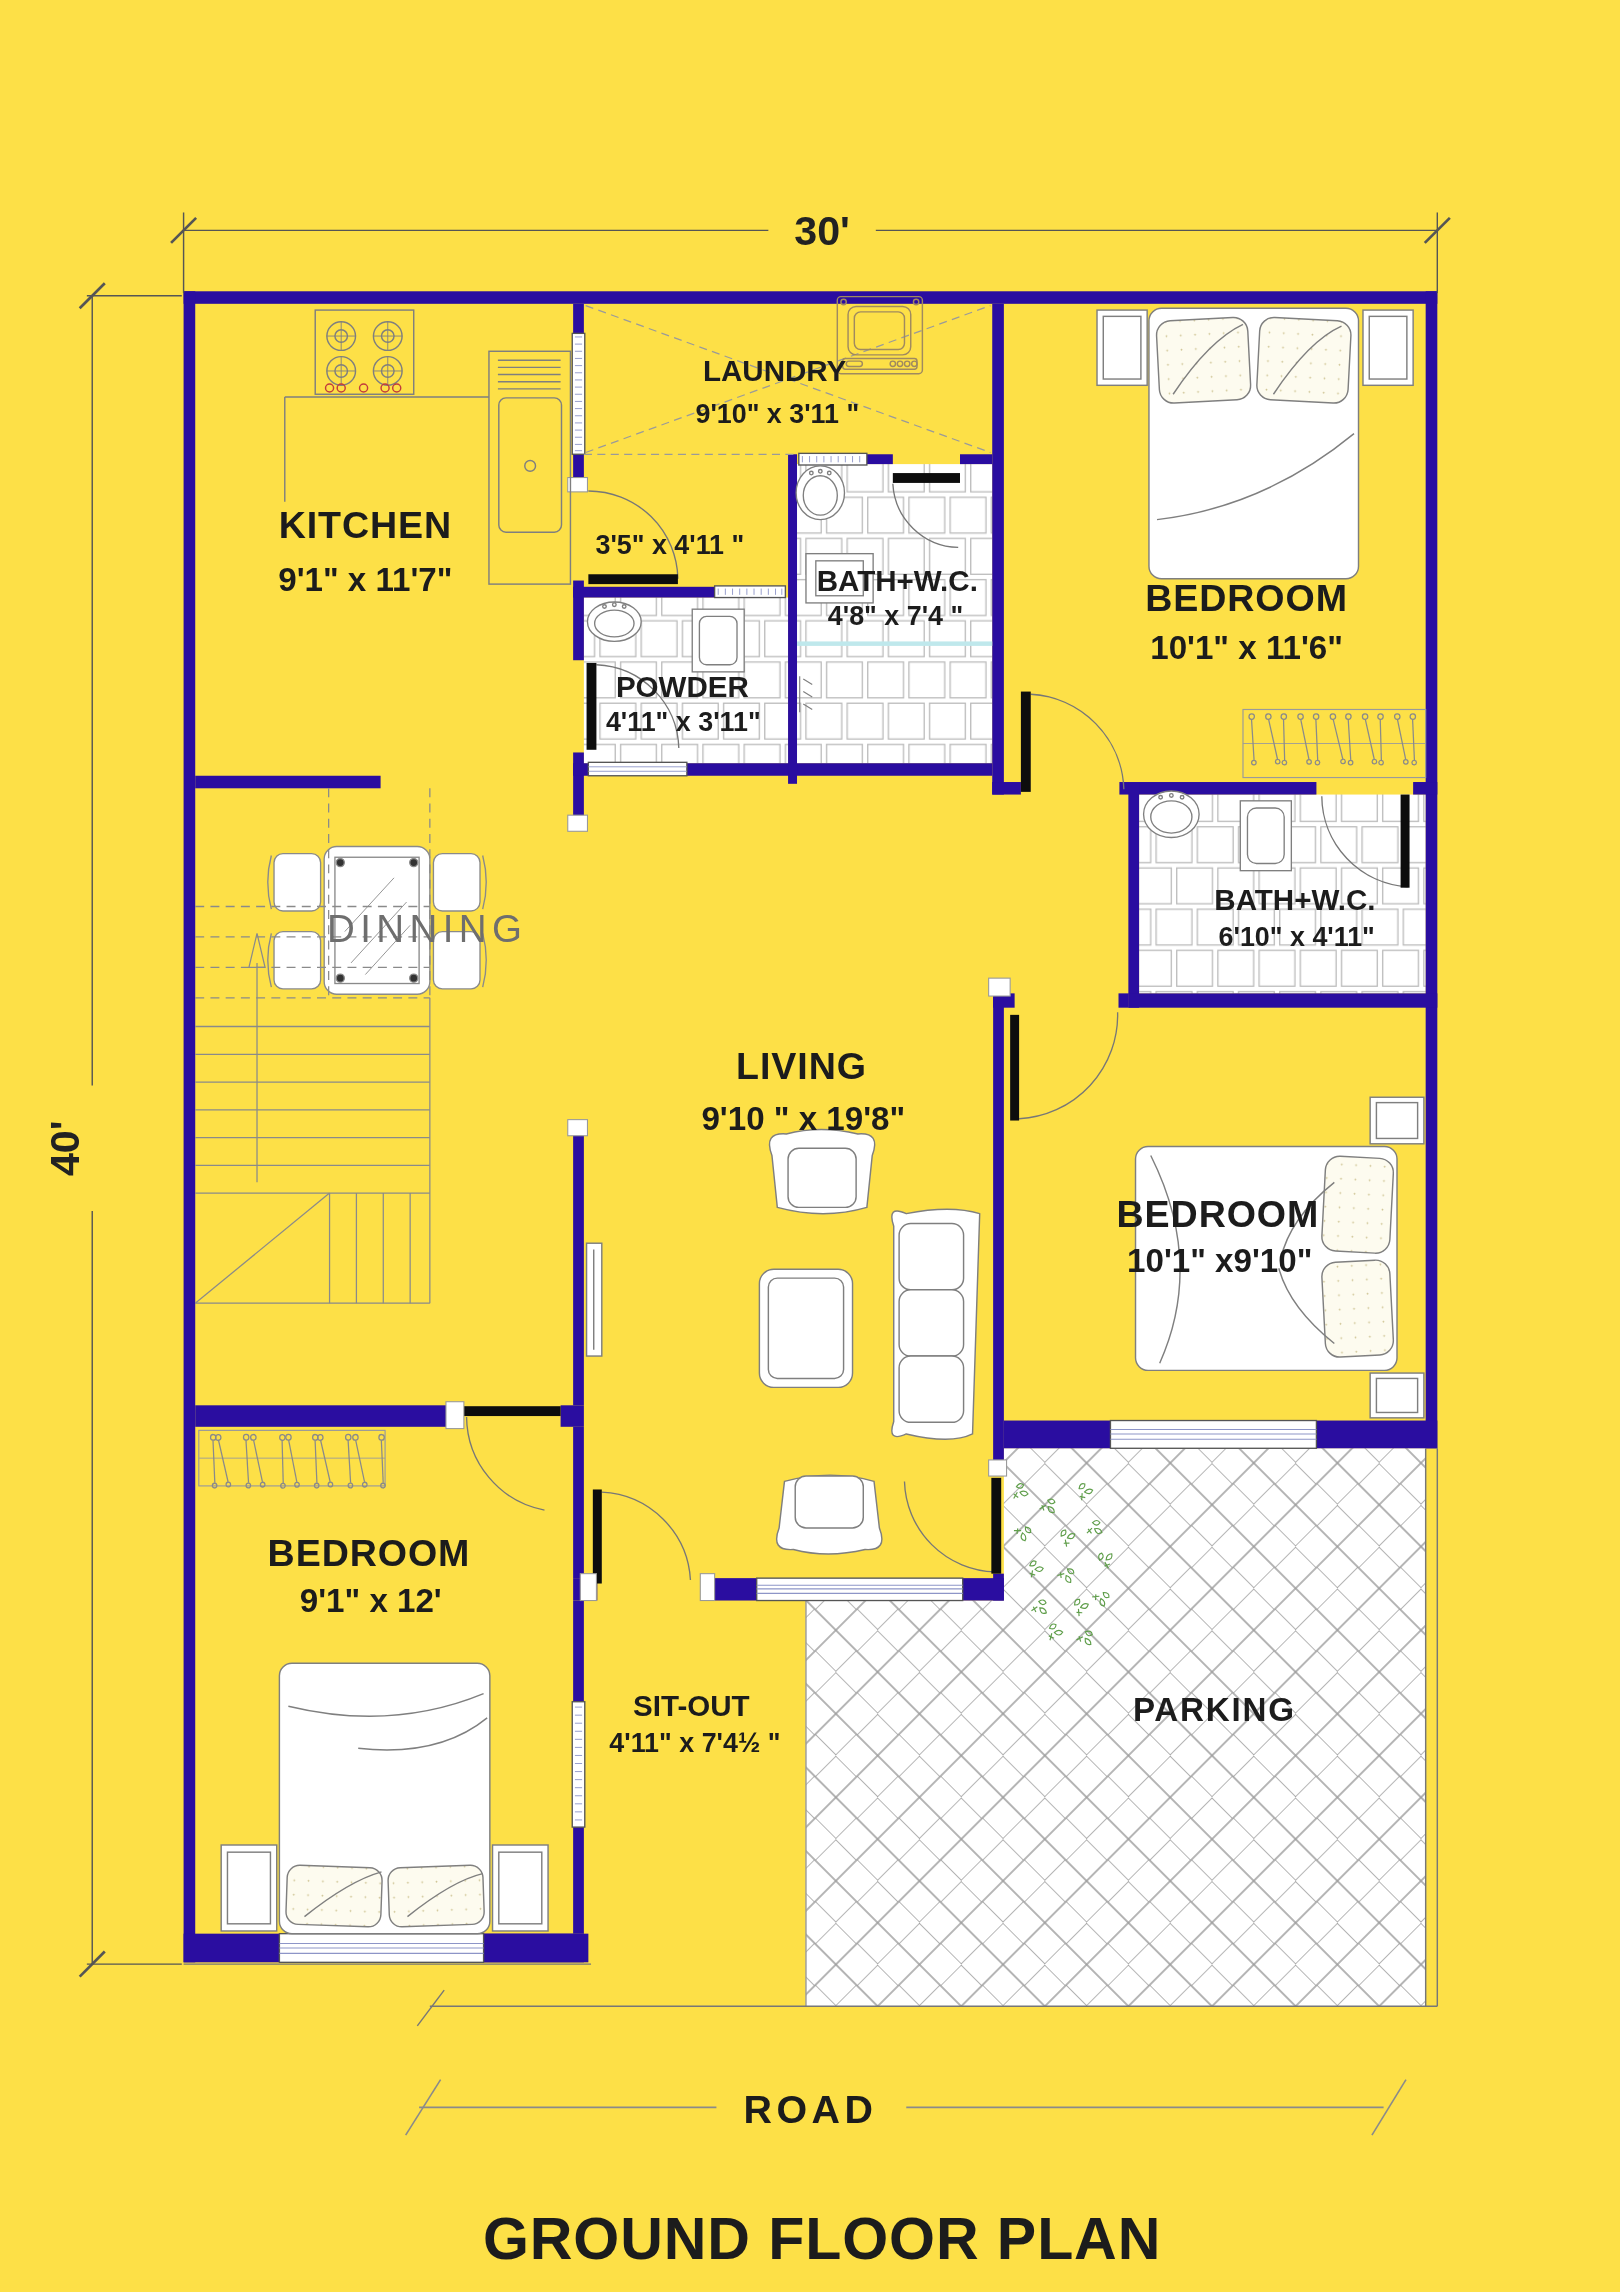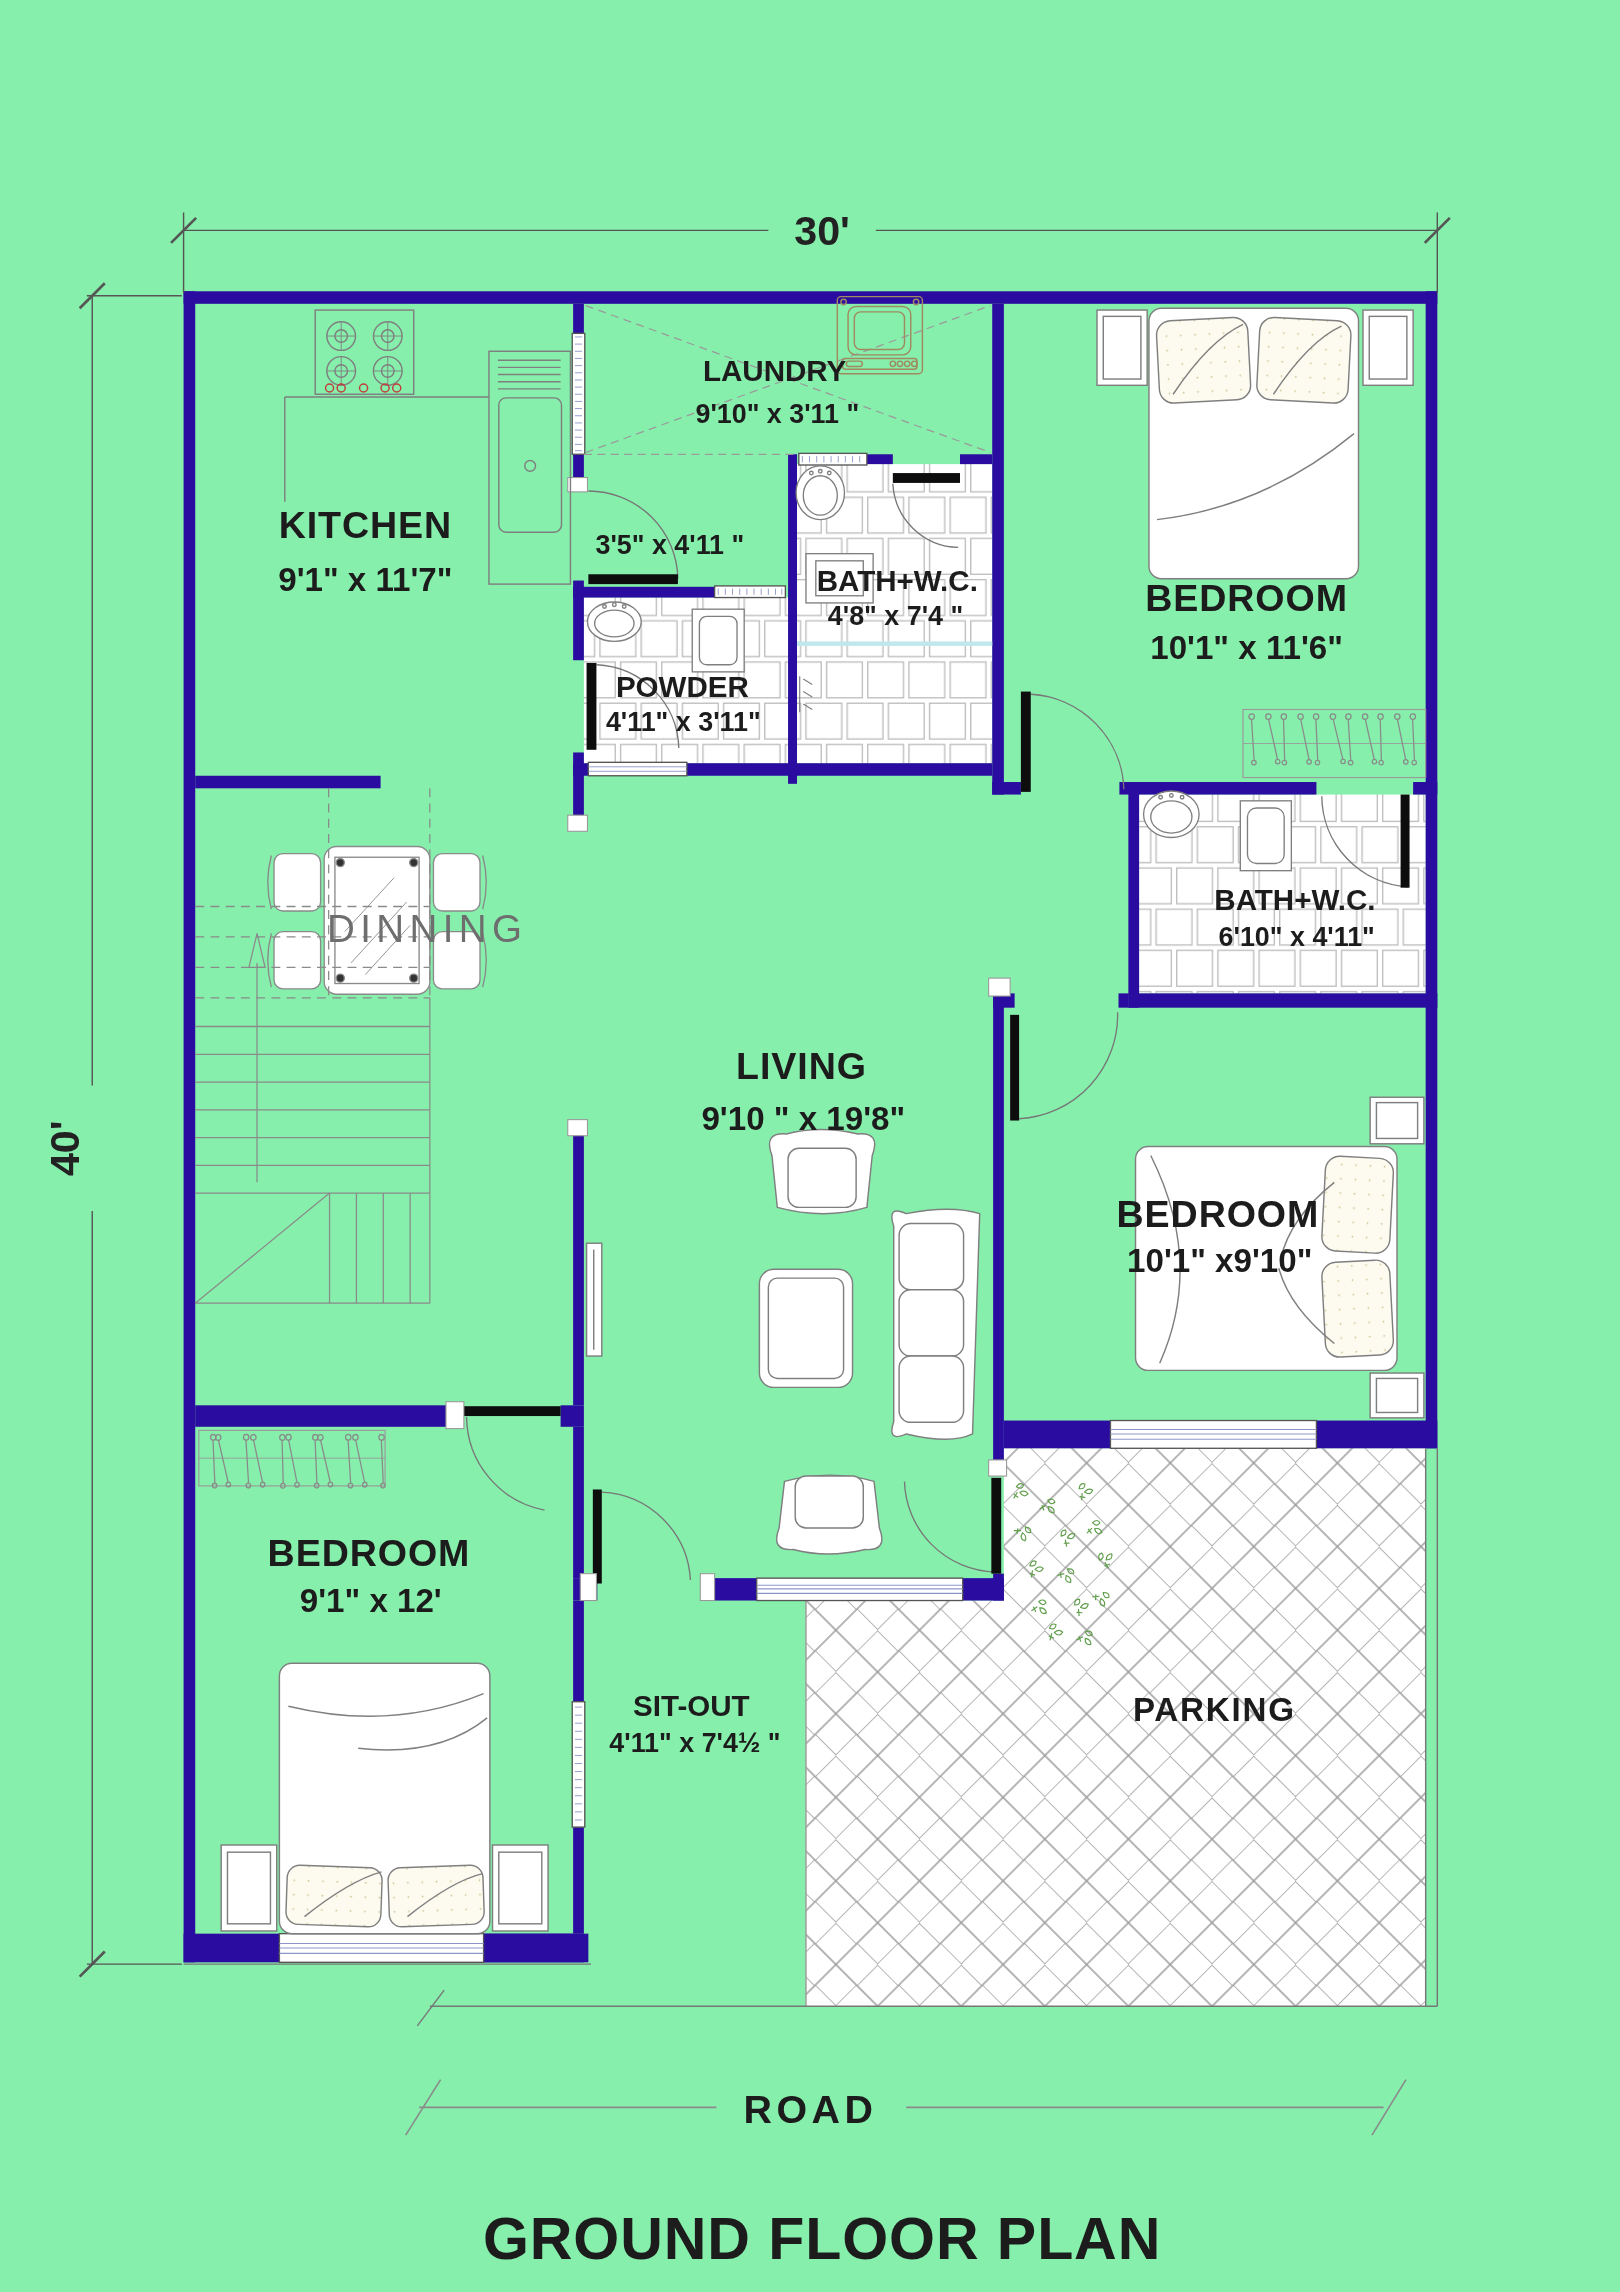--- a/index.html
+++ b/index.html
@@ -1,16 +1,16 @@
 <!DOCTYPE html>
 <html style="font-size:14.3px"><head>
 <meta charset="utf-8">
 <style>
   html,body{margin:0;padding:0;background:#ffffff;}
-  #stage{position:relative;width:1620px;height:2293px;background:#86efac;overflow:hidden;
+  #stage{position:relative;width:1620px;height:2293px;background:#fde047;overflow:hidden;
          font-family:"Liberation Sans","DejaVu Sans",sans-serif;}
   svg{position:absolute;left:0;top:0;}
   text{fill:#1c1c1c;}
   .room-name{font-size:42px;font-weight:bold;letter-spacing:1px;}
   .room-dims{font-size:37px;font-weight:bold;}
   .small-name{font-size:33px;font-weight:bold;}
   .small-dims{font-size:30px;font-weight:bold;}
   .dim-label{font-size:46px;font-weight:bold;fill:#222;}
   .dinning{font-size:43px;letter-spacing:6px;fill:#6e6e6e;}
   .road{font-size:44px;font-weight:bold;letter-spacing:5px;}

